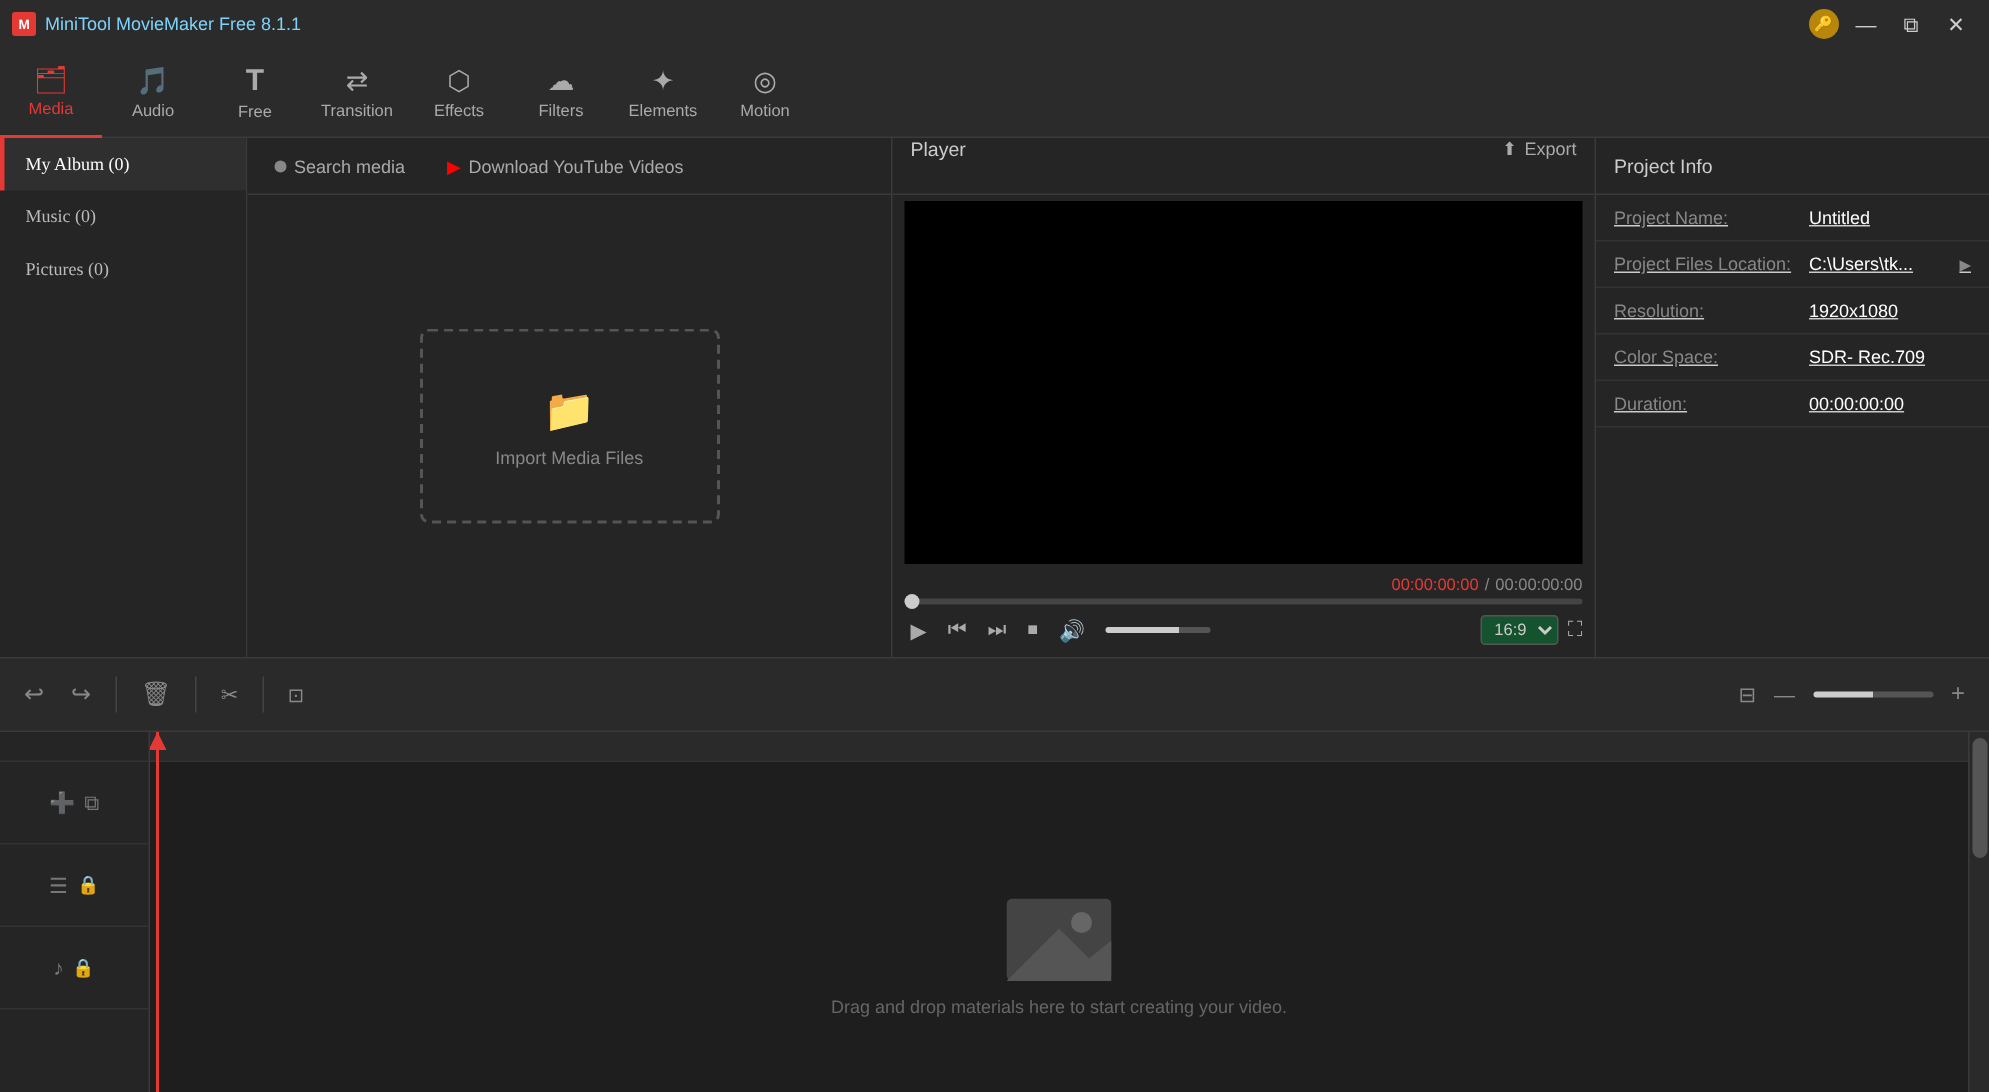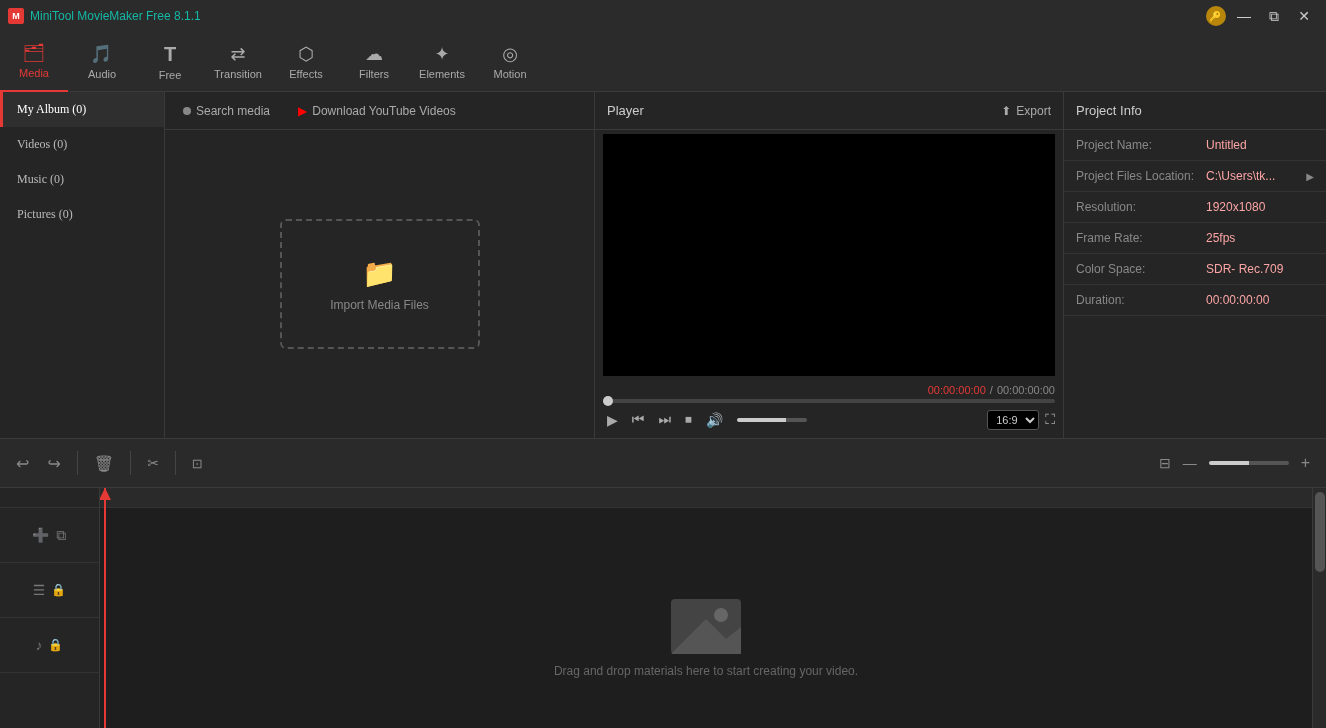--- a/index.html
+++ b/index.html
@@ -24,21 +24,21 @@
     }
     #title-bar .app-icon {
       width: 16px; height: 16px;
       background: #e53935;
       border-radius: 2px;
       margin-right: 6px;
       display: flex; align-items: center; justify-content: center;
       color: white; font-size: 9px; font-weight: bold;
     }
     #title-bar .title-text {
-      color: #14b8a6; font-size: 12px; flex: 1;
+      color: #7dd3fc; font-size: 12px; flex: 1;
     }
     #title-bar .win-controls {
       display: flex; gap: 2px;
     }
     #title-bar .win-btn {
       width: 28px; height: 22px;
       background: transparent;
       border: none;
       color: #ccc;
       cursor: pointer;
@@ -155,21 +155,21 @@
       width: 470px;
       background: #252525;
       border-left: 1px solid #3a3a3a;
       border-right: 1px solid #3a3a3a;
       display: flex;
       flex-direction: column;
     }
     #player-header {
       height: 38px;
       display: flex;
-      align-items: center;
+      align-items: flex-start;
       justify-content: space-between;
       padding: 0 12px;
       border-bottom: 1px solid #3a3a3a;
     }
     #player-header .player-title { color: #ccc; font-size: 13px; }
     #export-btn {
       display: flex;
       align-items: center;
       gap: 5px;
       background: transparent;
@@ -216,21 +216,21 @@
     }
     .volume-slider {
       width: 70px;
       height: 4px;
       background: linear-gradient(to right, #ccc 70%, #555 70%);
       border-radius: 2px;
       margin: 0 4px;
     }
     .spacer { flex: 1; }
     .aspect-select {
-      background: #000000;
+      background: #14532d;
       border: 1px solid #555;
       color: #ccc;
       padding: 2px 4px;
       font-size: 11px;
       border-radius: 3px;
     }
     .fullscreen-btn {
       background: none;
       border: none;
       color: #aaa;
@@ -252,23 +252,24 @@
       padding: 0 12px;
       border-bottom: 1px solid #3a3a3a;
       font-size: 13px;
       color: #ccc;
     }
     .info-row {
       display: flex;
       align-items: flex-start;
       padding: 8px 12px;
       border-bottom: 1px solid #333;
+      text-decoration: underline;
     }
     .info-label { color: #888; width: 130px; font-size: 12px; }
-    .info-value { color: #fca5a5; font-size: 12px; flex: 1; }
+    .info-value { color: #ffffff; font-size: 12px; flex: 1; }
     .info-expand-btn {
       background: none; border: none; color: #888; cursor: pointer; font-size: 10px; margin-top: 2px;
     }
 
     
     #bottom-toolbar {
       height: 50px;
       background: #2a2a2a;
       border-top: 1px solid #3a3a3a;
       border-bottom: 1px solid #3a3a3a;
@@ -417,23 +418,20 @@
     <span class="icon">◎</span>
     <span>Motion</span>
   </div>
 </div>
 
 <div id="main-content" style="display:flex; height:346px;">
 
   <div id="left-panel">
     <div class="left-panel-item active">
       <span>My Album (0)</span>
-    </div>
-    <div class="left-panel-item">
-      <span>Videos (0)</span>
     </div>
     <div class="left-panel-item">
       <span>Music (0)</span>
     </div>
     <div class="left-panel-item">
       <span>Pictures (0)</span>
     </div>
   </div>
 
   <div id="media-panel">
@@ -503,24 +501,20 @@
     <div class="info-row">
       <span class="info-label">Project Files Location:</span>
       <span class="info-value">C:\Users\tk...</span>
       <button class="info-expand-btn">▶</button>
     </div>
     <div class="info-row">
       <span class="info-label">Resolution:</span>
       <span class="info-value">1920x1080</span>
     </div>
     <div class="info-row">
-      <span class="info-label">Frame Rate:</span>
-      <span class="info-value">25fps</span>
-    </div>
-    <div class="info-row">
       <span class="info-label">Color Space:</span>
       <span class="info-value">SDR- Rec.709</span>
     </div>
     <div class="info-row">
       <span class="info-label">Duration:</span>
       <span class="info-value">00:00:00:00</span>
     </div>
   </div>
 </div>
 

